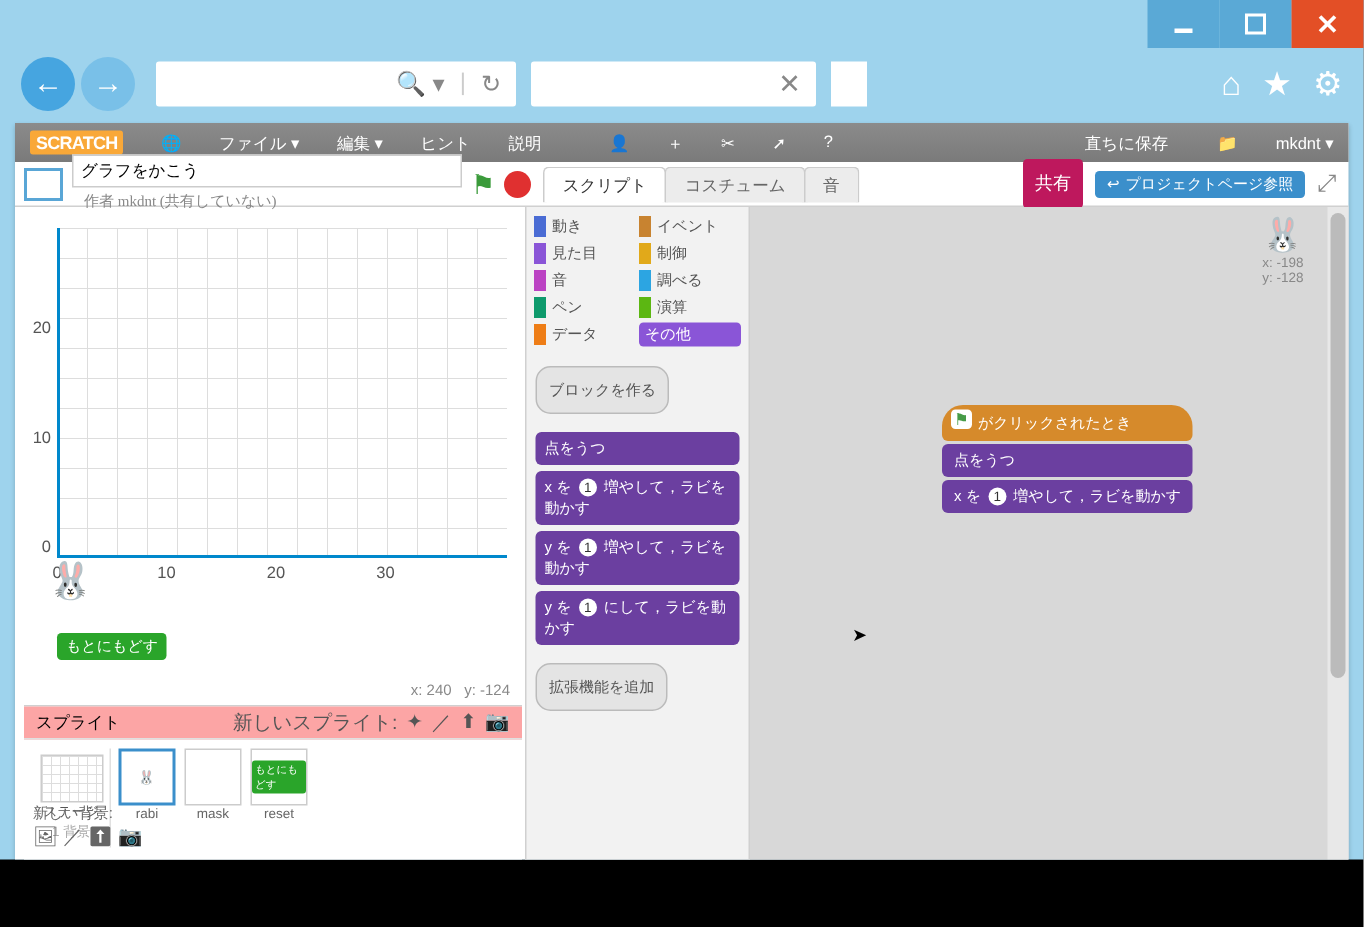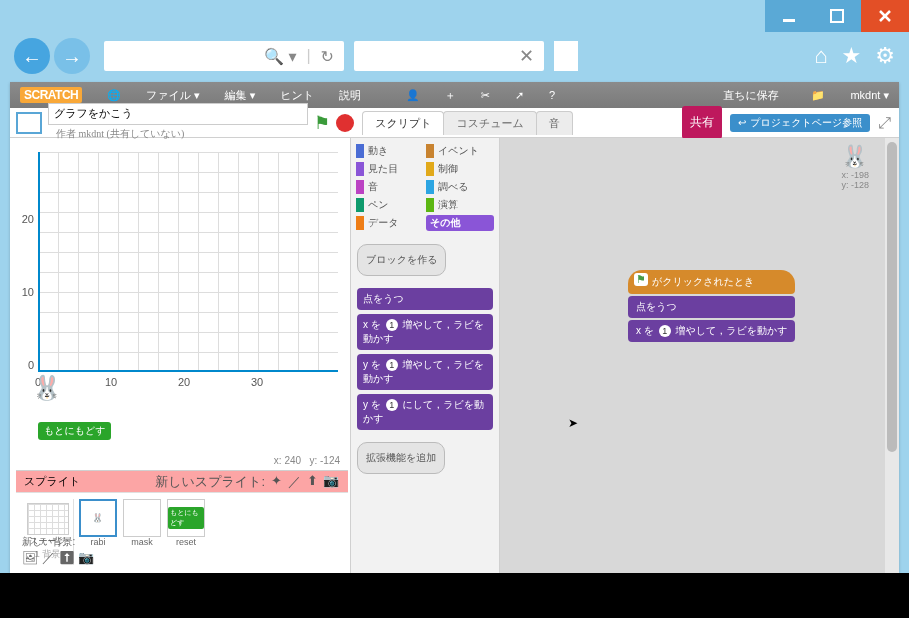--- a/index.html
+++ b/index.html
@@ -47,21 +47,21 @@
 .sprite { width:40px; height:56px; display:flex; flex-direction:column; align-items:center; font-size:9px; color:#666; }
 .spth { width:38px; height:38px; border:1px solid #ccc; display:flex; align-items:center; justify-content:center; background:#fff; }
 .sprite.sel .spth { border:2px solid #3b8fcb; }
 .stagecol { width:52px; display:flex; flex-direction:column; align-items:center; font-size:9px; color:#555; border-right:1px solid #e0e0e0; padding:4px 2px; }
 .stth { width:42px; height:32px; background:linear-gradient(#ddd 1px,transparent 1px) 0 0/6px 6px,linear-gradient(90deg,#ddd 1px,transparent 1px) 0 0/6px 6px; border:1px solid #ccc; }
 .newbg { position:absolute; bottom:6px; left:6px; font-size:10px; color:#666; }
 .palette { position:absolute; top:56px; left:340px; width:150px; bottom:0; border-left:1px solid #d0d0d0; border-right:1px solid #d0d0d0; background:#f2f2f2; }
 .cats { display:flex; flex-wrap:wrap; padding:4px; }
 .cat { width:68px; height:16px; font-size:10px; display:flex; align-items:center; color:#555; margin:1px; }
 .cat .sw { width:8px; height:14px; margin-right:4px; }
-.cat.act { background:#8a55d7; color:#fff; border-radius:3px; padding:0 4px;font-weight:bold; }
+.cat.act { background:#8a55d7; color:#fff; border-radius:3px; padding:0 4px; }
 .mkbtn { margin:8px 6px; font-size:10px; background:#e4e4e4; border:1px solid #bbb; padding:8px 8px; border-radius:10px; display:inline-block; color:#555; }
 .blk { margin:4px 6px; font-size:10px; background:#6b3fa0; color:#fff; padding:4px 6px; border-radius:4px; }
 .blk .num { display:inline-block; width:12px; height:12px; background:#fff; color:#333; border-radius:50%; text-align:center; line-height:12px; font-size:9px; margin:0 2px; }
 .script-area { position:absolute; top:56px; left:490px; right:0; bottom:0; background:#d8d8d8; overflow:hidden; }
 .spr-thumb { position:absolute; right:30px; top:6px; text-align:right; font-size:9px; color:#888; }
 .scrblk { position:absolute; }
 .hat { background:#d68a2b; color:#fff; font-size:10px; padding:5px 10px 5px 24px; border-radius:14px 14px 4px 4px; position:relative; }
 .hat:before { content:"⚑"; position:absolute; left:6px; top:3px; color:#479b47; background:#fff; border-radius:3px; padding:0 2px; font-size:11px; }
 .pblk { background:#6b3fa0; color:#fff; font-size:10px; padding:4px 8px; border-radius:4px; margin-top:2px; }
 .pblk .num { display:inline-block; width:12px; height:12px; background:#fff; color:#333; border-radius:50%; text-align:center; line-height:12px; font-size:9px; margin:0 2px; }

